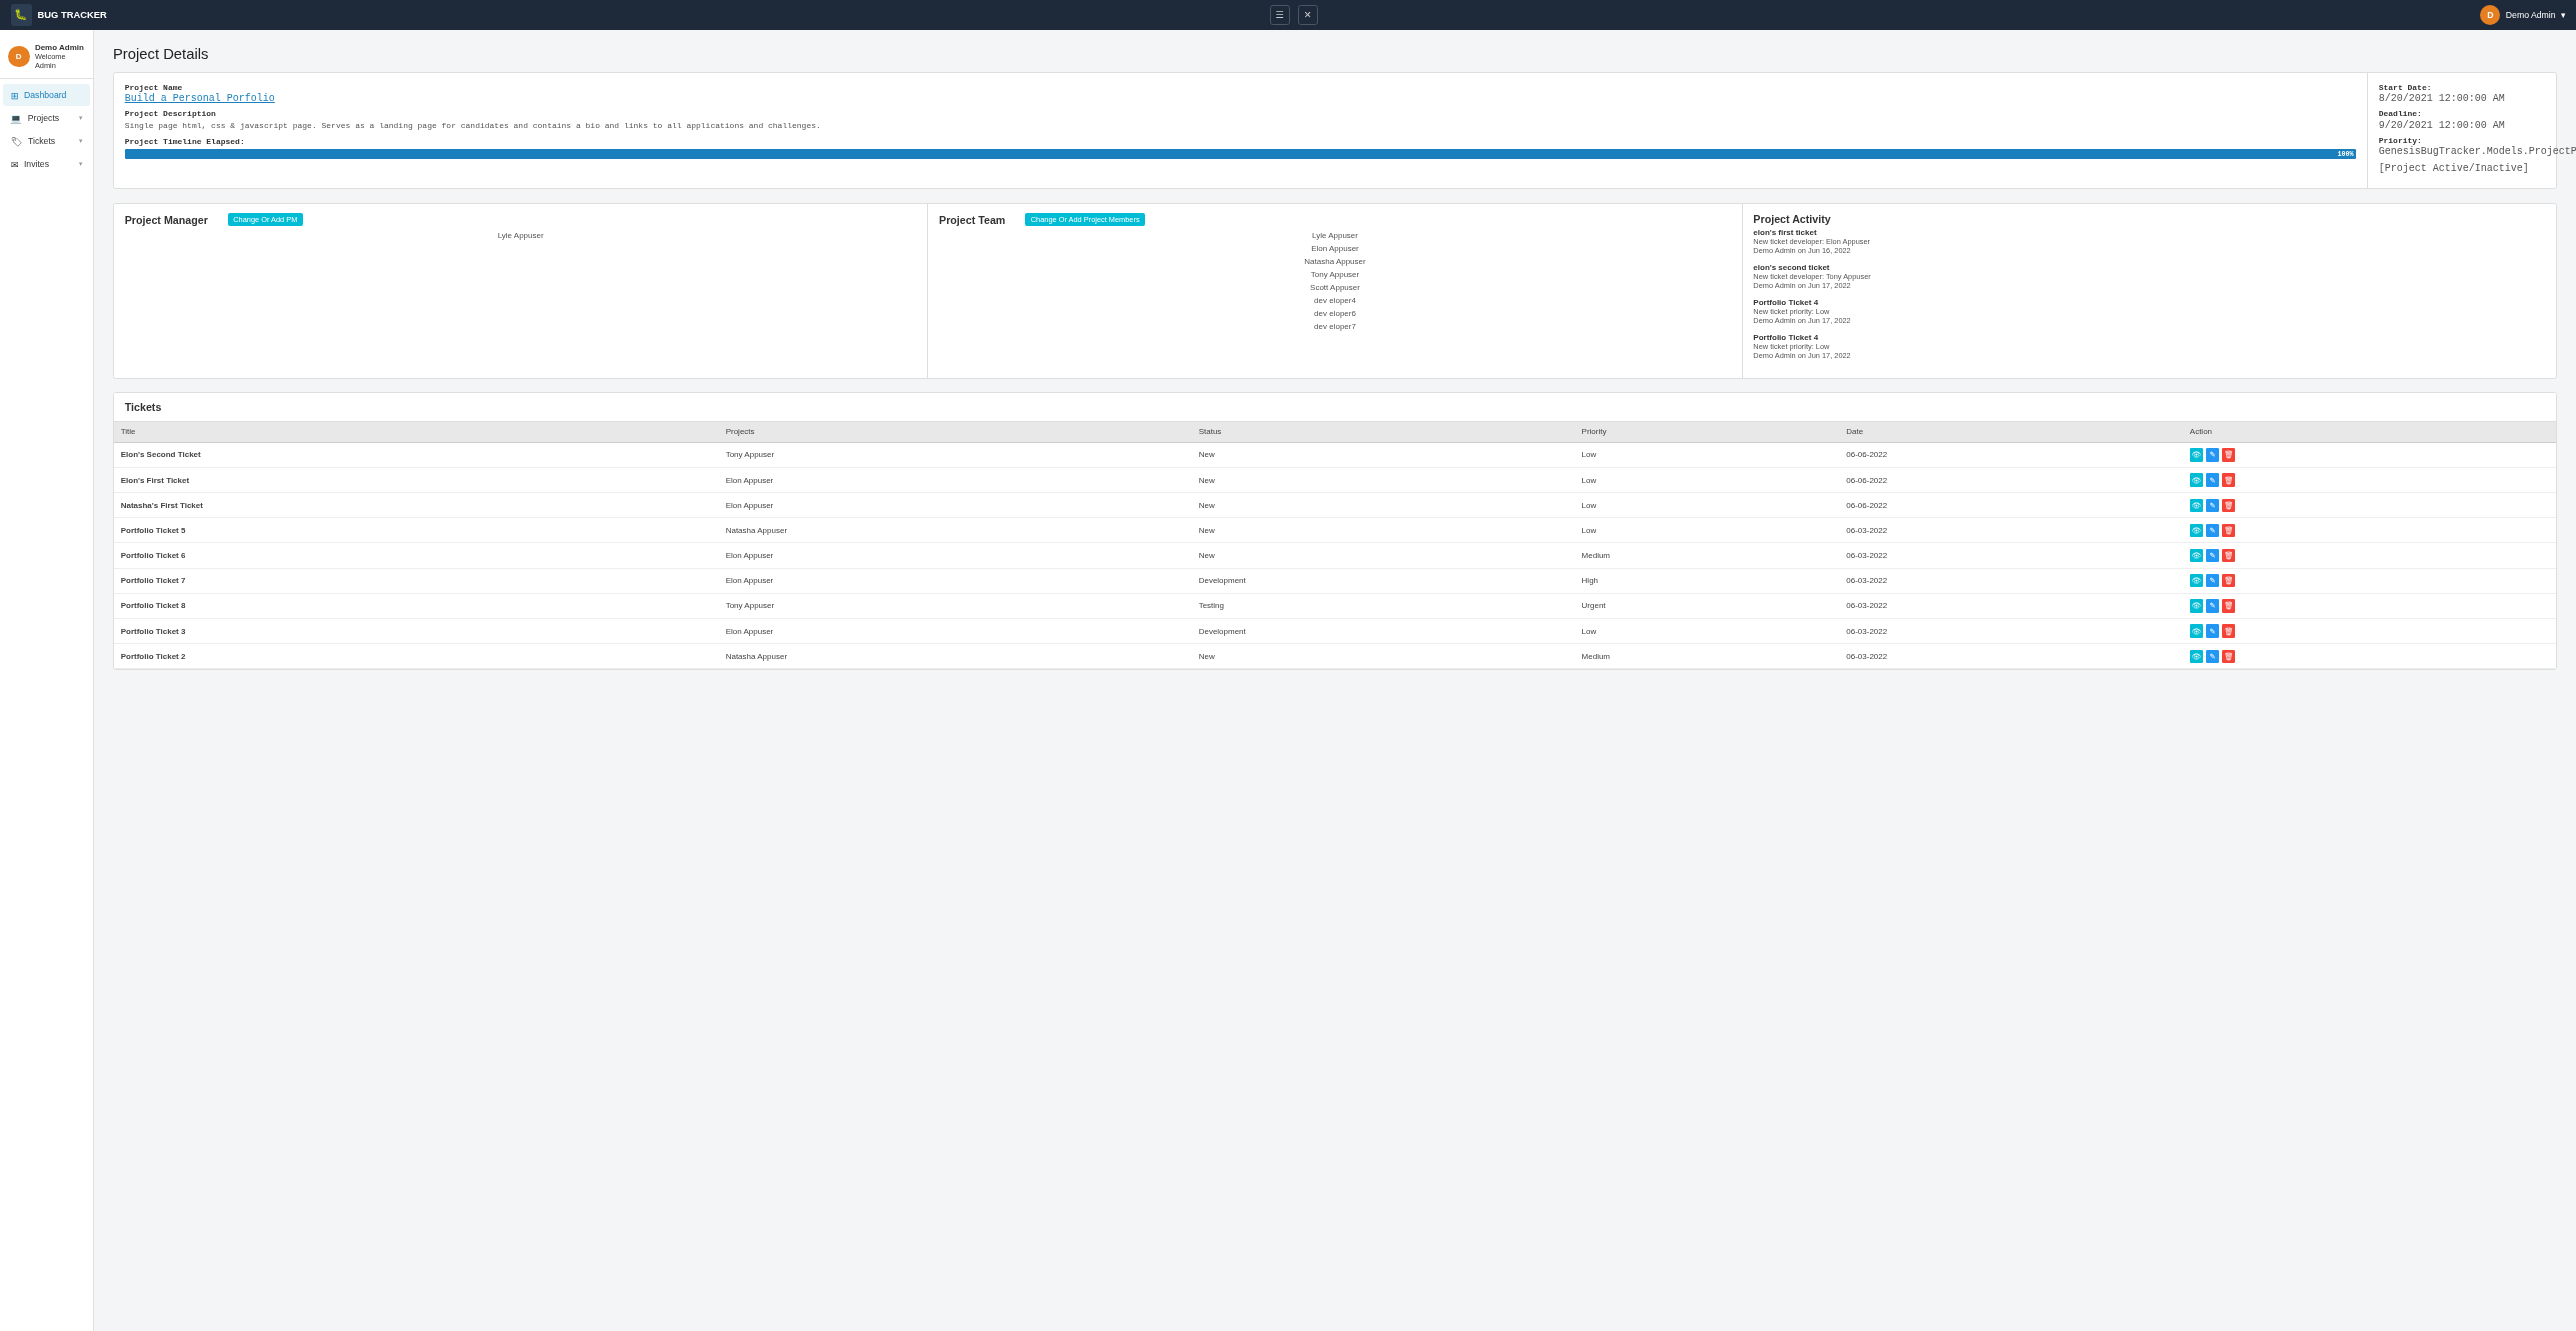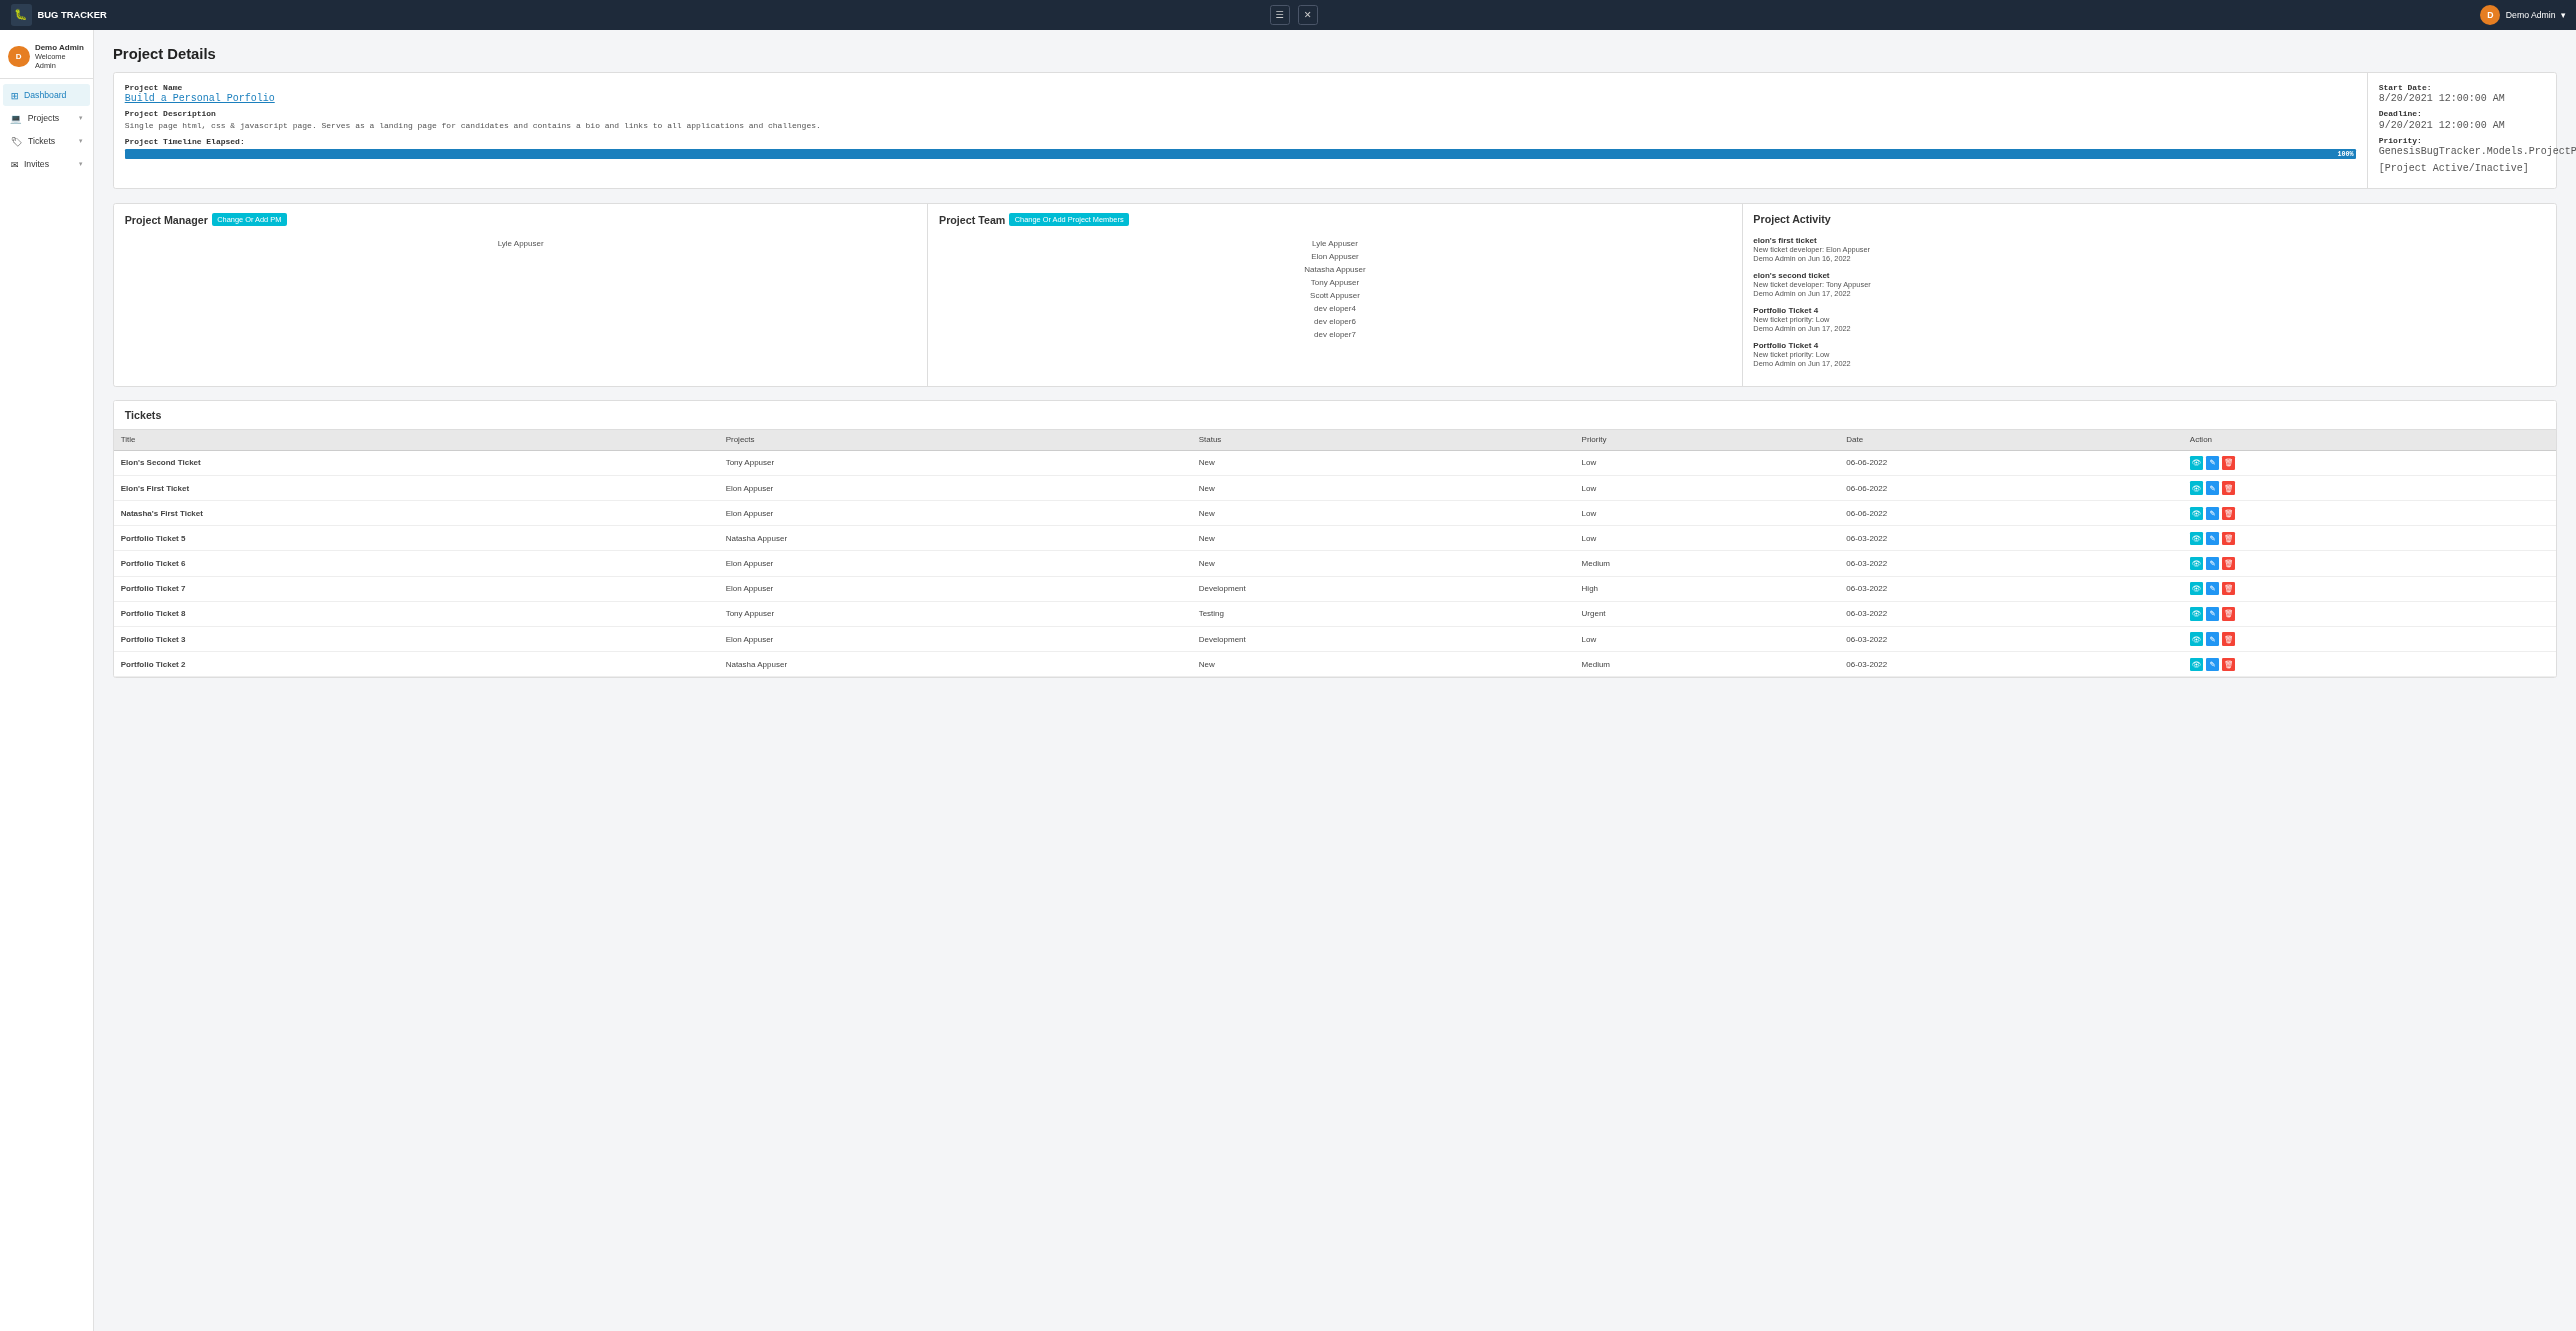--- a/index.html
+++ b/index.html
@@ -123,21 +123,21 @@
     .chevron { font-size: 6.7px; color: #999; }
 
     
     .main-content {
       flex: 1;
       overflow-y: auto;
       padding: 16px 19px;
     }
     .page-title {
       font-size: 14.8px;
-      font-weight: bold;
+      font-weight: normal;
       margin-bottom: 10.7px;
       color: #222;
     }
 
     
     .project-details-card {
       display: flex;
       background: #fff;
       border: 0.7px solid #ddd;
       border-radius: 2.7px;
@@ -209,24 +209,24 @@
     .col-panel {
       flex: 1;
       padding: 9.4px 10.7px;
       border-right: 0.7px solid #ddd;
     }
     .col-panel:last-child { border-right: none; }
     .col-panel-title {
       font-size: 10.7px;
       font-weight: bold;
       color: #333;
-      margin-bottom: 11px;
-      display: flex;
-      align-items: center;
-      gap: 4px;
+      margin-bottom: 3px;
+      display: flex;
+      align-items: center;
+      gap: 20px;
     }
     .btn-cyan {
       background: #00bcd4;
       color: #fff;
       border: none;
       border-radius: 2px;
       padding: 2px 5.4px;
       font-size: 7.4px;
       cursor: pointer;
       white-space: nowrap;

